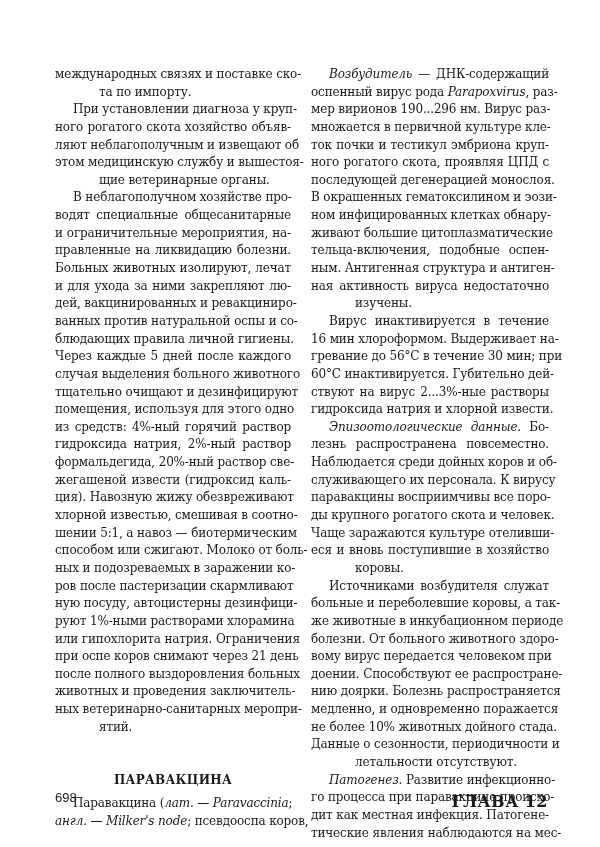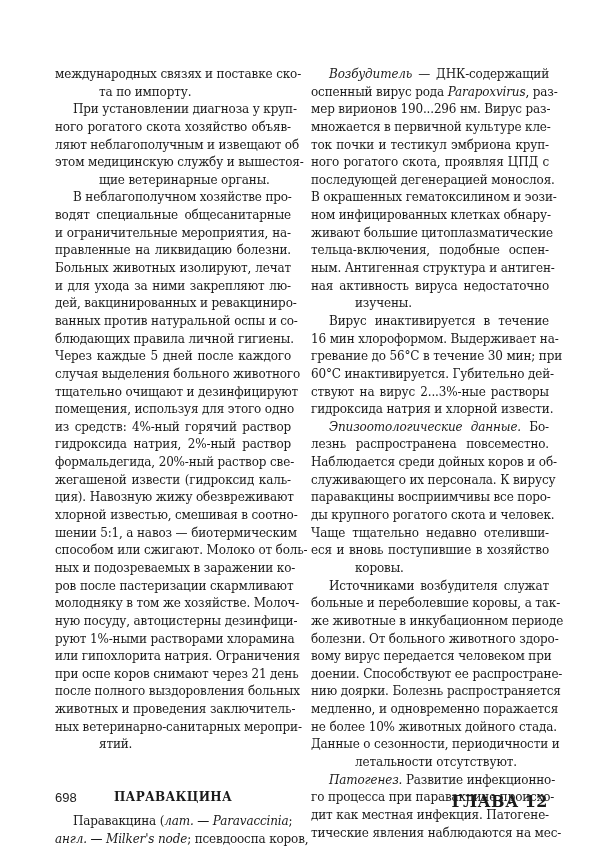--- a/index.html
+++ b/index.html
@@ -45,21 +45,20 @@
     <span class="line">из средств: 4%-ный горячий раствор</span>
     <span class="line">гидроксида натрия, 2%-ный раствор</span>
     <span class="line">формальдегида, 20%-ный раствор све-</span>
     <span class="line">жегашеной извести (гидроксид каль-</span>
     <span class="line">ция). Навозную жижу обезвреживают</span>
     <span class="line">хлорной известью, смешивая в соотно-</span>
     <span class="line">шении 5:1, а навоз — биотермическим</span>
     <span class="line">способом или сжигают. Молоко от боль-</span>
     <span class="line">ных и подозреваемых в заражении ко-</span>
     <span class="line">ров после пастеризации скармливают</span>
-    <span class="line">молодняку в том же хозяйстве. Молоч-</span>
     <span class="line">ную посуду, автоцистерны дезинфици-</span>
     <span class="line">руют 1%-ными растворами хлорамина</span>
     <span class="line">или гипохлорита натрия. Ограничения</span>
     <span class="line">при оспе коров снимают через 21 день</span>
     <span class="line">после полного выздоровления больных</span>
     <span class="line">животных и проведения заключитель-</span>
     <span class="line">ных ветеринарно-санитарных меропри-</span>
     <span class="line last">ятий.</span>
     <span class="blank"></span>
     <span class="blank"></span>
@@ -88,21 +87,21 @@
     <span class="line"><span>гревание до 56°C в течение 30 мин; при</span></span>
     <span class="line"><span>60°C инактивируется. Губительно дей-</span></span>
     <span class="line"><span>ствуют на вирус 2...3%-ные растворы</span></span>
     <span class="line"><span>гидроксида натрия и хлорной извести.</span></span>
     <span class="line indent"><i>Эпизоотологические данные.</i><span> Бо-</span></span>
     <span class="line"><span>лезнь распространена повсеместно.</span></span>
     <span class="line"><span>Наблюдается среди дойных коров и об-</span></span>
     <span class="line"><span>служивающего их персонала. К вирусу</span></span>
     <span class="line"><span>паравакцины восприимчивы все поро-</span></span>
     <span class="line"><span>ды крупного рогатого скота и человек.</span></span>
-    <span class="line"><span>Чаще тщательно недавно отеливши-</span></span>
+    <span class="line"><span>Чаще заражаются культуре отеливши-</span></span>
     <span class="line"><span>еся и вновь поступившие в хозяйство</span></span>
     <span class="line last"><span>коровы.</span></span>
     <span class="line indent"><span>Источниками возбудителя служат</span></span>
     <span class="line"><span>больные и переболевшие коровы, а так-</span></span>
     <span class="line"><span>же животные в инкубационном периоде</span></span>
     <span class="line"><span>болезни. От больного животного здоро-</span></span>
     <span class="line"><span>вому вирус передается человеком при</span></span>
     <span class="line"><span>доении. Способствуют ее распростране-</span></span>
     <span class="line"><span>нию доярки. Болезнь распространяется</span></span>
     <span class="line"><span>медленно, и одновременно поражается</span></span>

